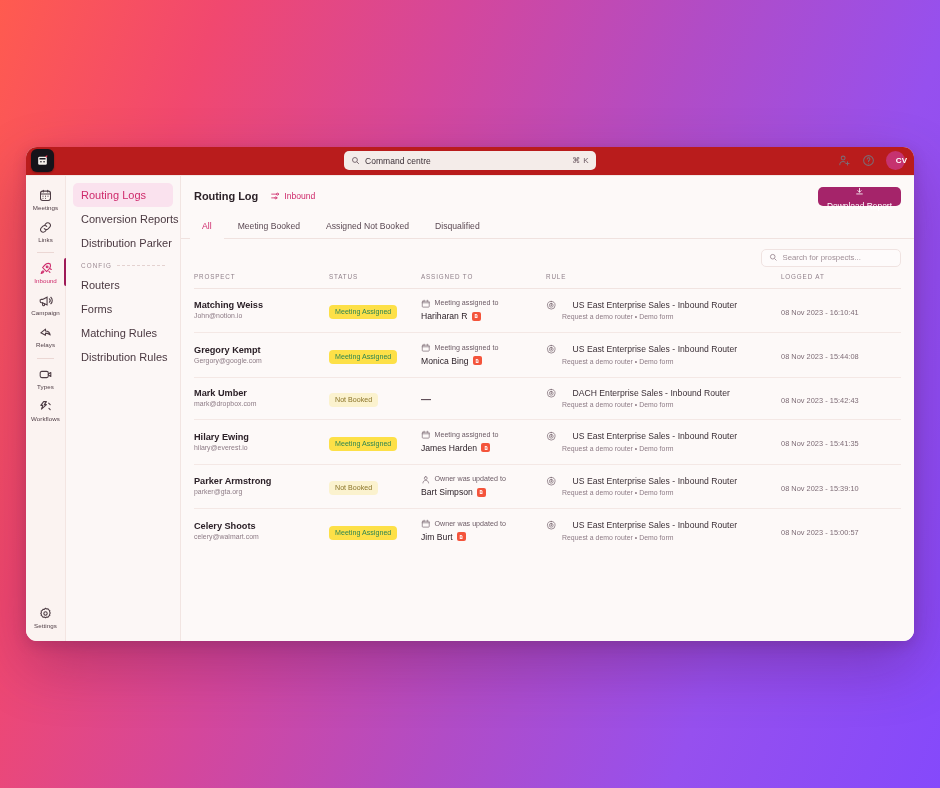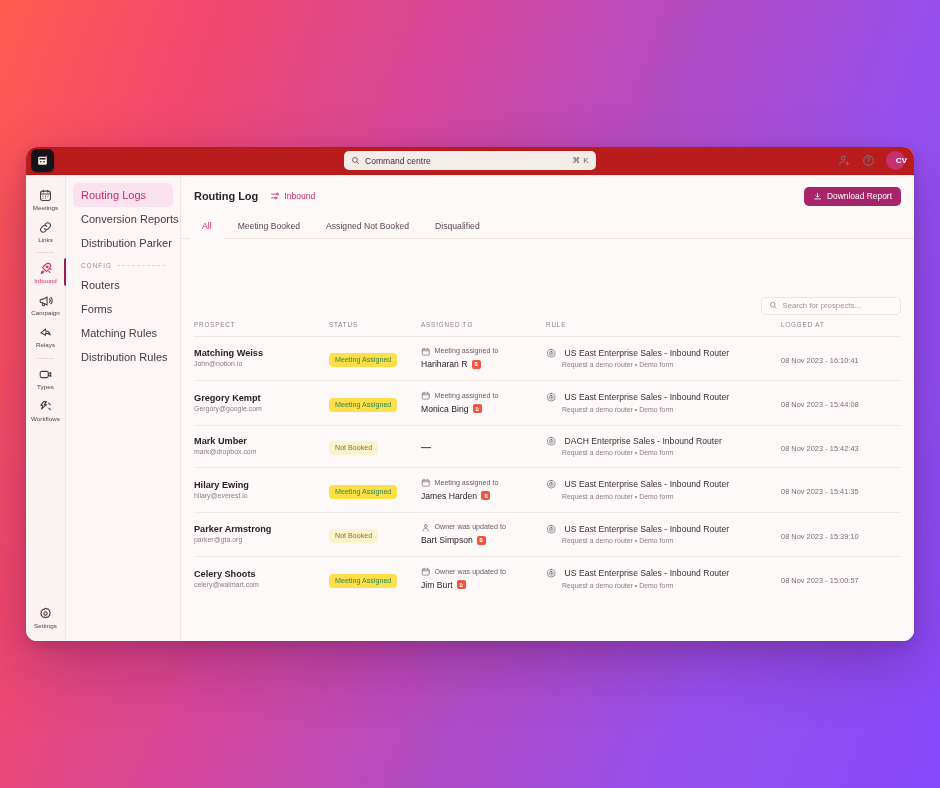--- a/index.html
+++ b/index.html
@@ -232,20 +232,21 @@
     height: 19px;
     padding: 0 9px;
     font-size: 8.4px;
     font-family: inherit;
     font-weight: 500;
     display: flex;
     align-items: center;
     gap: 5px;
     cursor: pointer;
     letter-spacing: .02px;
+    flex-direction: column;
   }
 
   
   .tabs {
     display: flex;
     gap: 2px;
     padding: 0 9px;
     border-bottom: 1px solid #F0E2DF;
   }
   .tab {
@@ -280,21 +281,20 @@
   .search-box {
     width: 140px;
     height: 18px;
     background: #FEFBFB;
     border: 1px solid #F0E3E1;
     border-radius: 5px;
     display: flex;
     align-items: center;
     gap: 5px;
     padding: 0 7px;
-    margin-top: 48px;
   }
   .search-input {
     border: none;
     outline: none;
     background: transparent;
     font-family: inherit;
     font-size: 7.8px;
     color: #3B2F36;
     width: 100%;
   }
@@ -365,21 +365,21 @@
     display: inline-flex;
     align-items: center;
     justify-content: center;
     flex: 0 0 auto;
   }
   .dash { font-size: 10px; color: #5D4B55; font-weight: bold; }
 
   .rule-head {
     display: flex;
     align-items: center;
-    gap: 8px;
+    gap: 16px;
     margin-bottom: 3px;
   }
   .rule-title { font-size: 8.6px; color: #3A2E35; letter-spacing: .02px; }
   .rule-sub { font-size: 6.9px; color: #8D7B85; padding-left: 16px; letter-spacing: .02px; }
 
   .logged { font-size: 7.4px; color: #7E6C76; letter-spacing: .02px; }
   .ico { display: block; flex: 0 0 auto; }
 </style>
 </head>
 <body>

